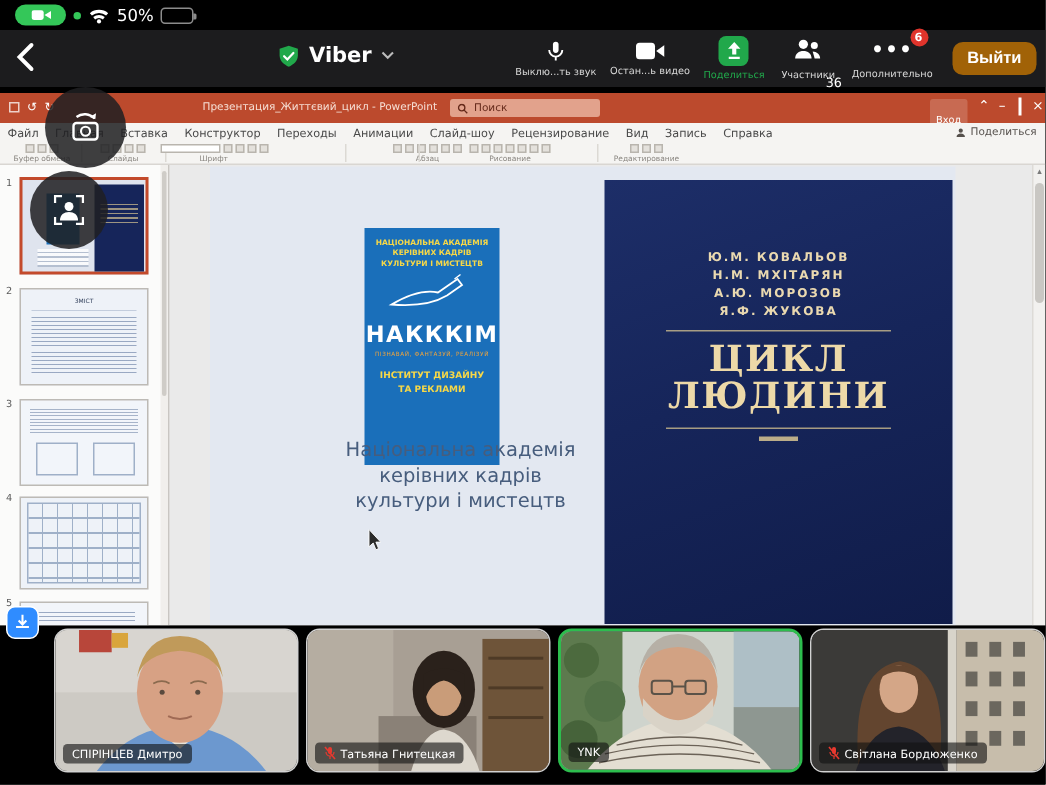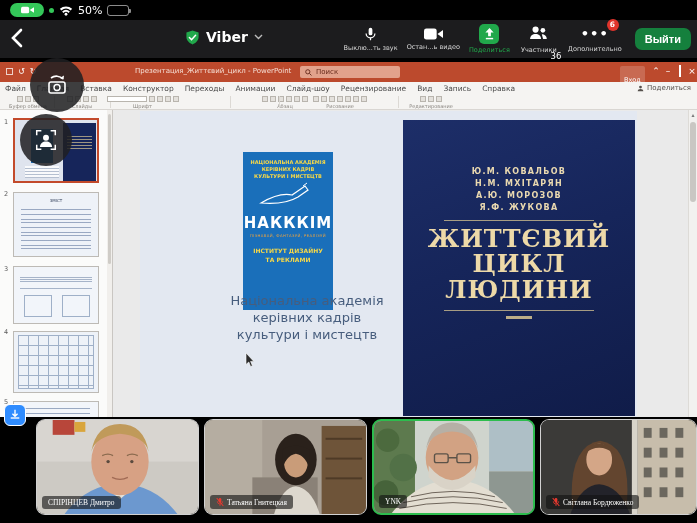--- a/index.html
+++ b/index.html
@@ -26,21 +26,21 @@
   .mb-controls{position:absolute;right:6px;top:0;height:38px;display:flex;align-items:center;gap:9px;}
   .ctrl{display:flex;flex-direction:column;align-items:center;justify-content:center;min-width:40px;}
   .ctrl .lbl{font-size:6.5px;color:#d8d8d8;margin-top:2px;white-space:nowrap;}
   .share-box{width:20px;height:20px;border-radius:5px;background:#21a84b;display:flex;align-items:center;justify-content:center;}
   .lbl-green{color:#21a84b !important;}
   .pcount{position:relative;}
   .pcount .num{position:absolute;top:-4px;right:-13px;color:#fff;font-size:8.5px;margin-top:30px;}
   .dots{color:#fff;font-size:13px;letter-spacing:1px;font-weight:bold;position:relative;line-height:18px;}
   .badge6{position:absolute;top:-6px;right:-10px;width:12px;height:12px;border-radius:50%;background:#e0342c;
           color:#fff;font-size:7.5px;display:flex;align-items:center;justify-content:center;}
-  .leavebtn{background:#15803d;color:#fff;font-size:11px;font-weight:bold;border:none;border-radius:7px;
+  .leavebtn{background:#a16207;color:#fff;font-size:11px;font-weight:bold;border:none;border-radius:7px;
             padding:5px 10px;margin-left:4px;}
 
   
   .ppt{position:absolute;top:62px;left:0;width:697px;height:355px;background:#f5f4f2;}
   .ppt-titlebar{position:absolute;top:0;left:0;width:697px;height:20px;background:#bc4a2d;color:#fff;}
   .qa{position:absolute;left:6px;top:5px;display:flex;gap:5px;align-items:center;}
   .qa .qi{width:7px;height:7px;border:1px solid rgba(255,255,255,.75);}
   .ppt-title{position:absolute;left:135px;top:5px;font-size:7px;color:#f6ded4;white-space:nowrap;}
   .searchpill{position:absolute;left:300px;top:4px;width:100px;height:12px;background:#e2a28c;border-radius:2px;
               display:flex;align-items:center;gap:4px;padding:0 5px;color:#64291a;font-size:7px;}
@@ -88,21 +88,21 @@
   .vscroll .arr{display:block;text-align:center;font-size:6px;color:#7a7a7a;line-height:10px;}
   .vscroll .vthumb{position:absolute;left:1px;top:12px;width:6px;height:80px;background:#c9c7c3;border-radius:3px;}
 
   
   .ovl-circle{position:absolute;border-radius:50%;background:rgba(32,32,34,.86);display:flex;
               align-items:center;justify-content:center;}
   .blue-badge{position:absolute;left:4px;top:404px;width:22px;height:22px;border-radius:6px;background:#2f8cff;
               border:1.5px solid #fff;display:flex;align-items:center;justify-content:center;z-index:30;}
 
   
-  .vstrip{position:absolute;top:417px;left:0;width:697px;height:106px;background:#000;z-index:20;font-family:Liberation Serif, serif;}
+  .vstrip{position:absolute;top:417px;left:0;width:697px;height:106px;background:#000;z-index:20;}
   .vtile{position:absolute;top:2px;height:96px;width:163px;border-radius:9px;overflow:hidden;
          border:1px solid rgba(255,255,255,.8);background:#222;}
   .vtile.active{border:2px solid #2dbd4e;}
   .vtile svg{display:block;width:100%;height:100%;}
   .namepill{position:absolute;left:5px;bottom:5px;background:rgba(18,18,18,.62);border-radius:3px;
             padding:2px 6px;color:#fff;font-size:7.5px;display:flex;align-items:center;gap:3px;white-space:nowrap;}
 </style>
 </head>
 <body>
 
@@ -363,21 +363,20 @@
 
       <div class="bookcover">
         <div class="authors">
           <div>Ю.М. КОВАЛЬОВ</div>
           <div>Н.М. МХІТАРЯН</div>
           <div>А.Ю. МОРОЗОВ</div>
           <div>Я.Ф. ЖУКОВА</div>
         </div>
         <div class="cov-line"></div>
         <div class="cov-title">
-          <div>ЖИТТЄВИЙ</div>
           <div>ЦИКЛ</div>
           <div>ЛЮДИНИ</div>
         </div>
         <div class="cov-line" style="margin-top:8px;"></div>
         <div class="cov-dash"></div>
       </div>
 
       <div class="vscroll">
         <span class="arr">▴</span>
         <span class="vthumb"></span>

